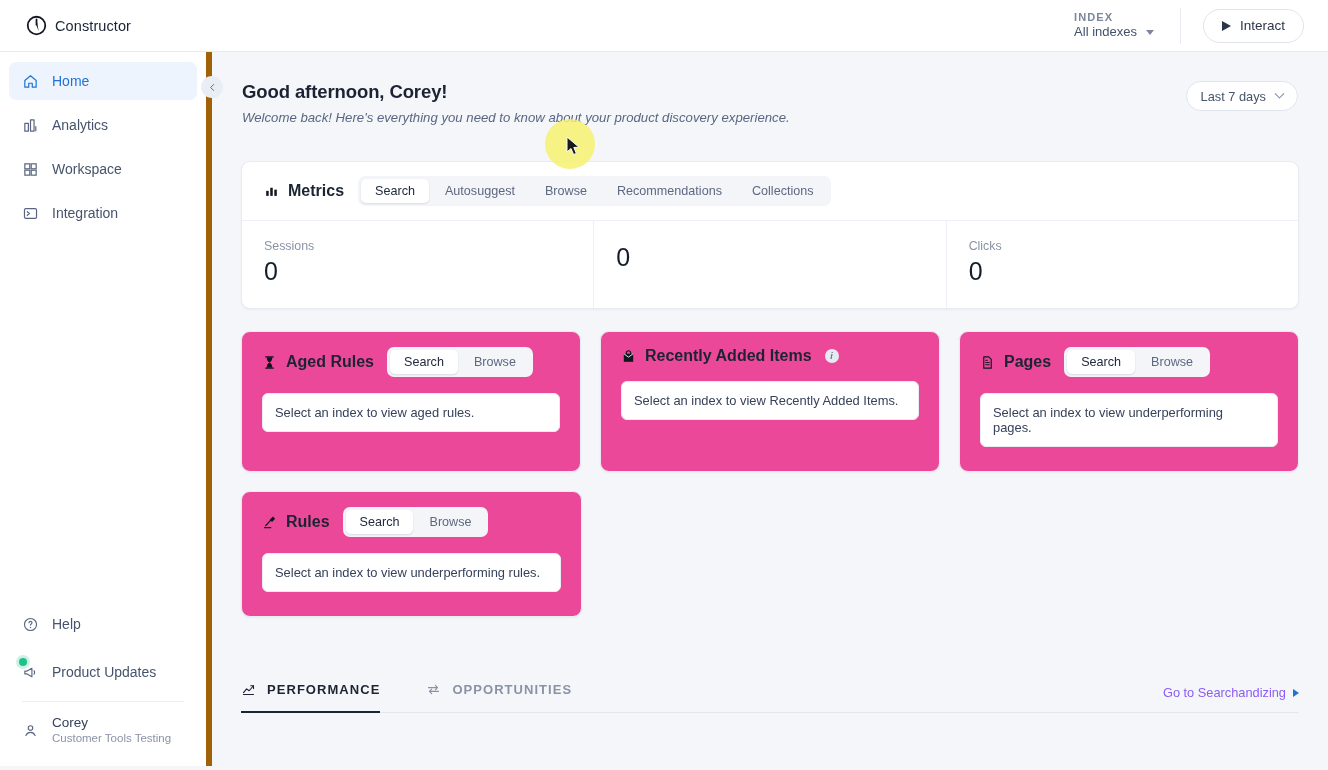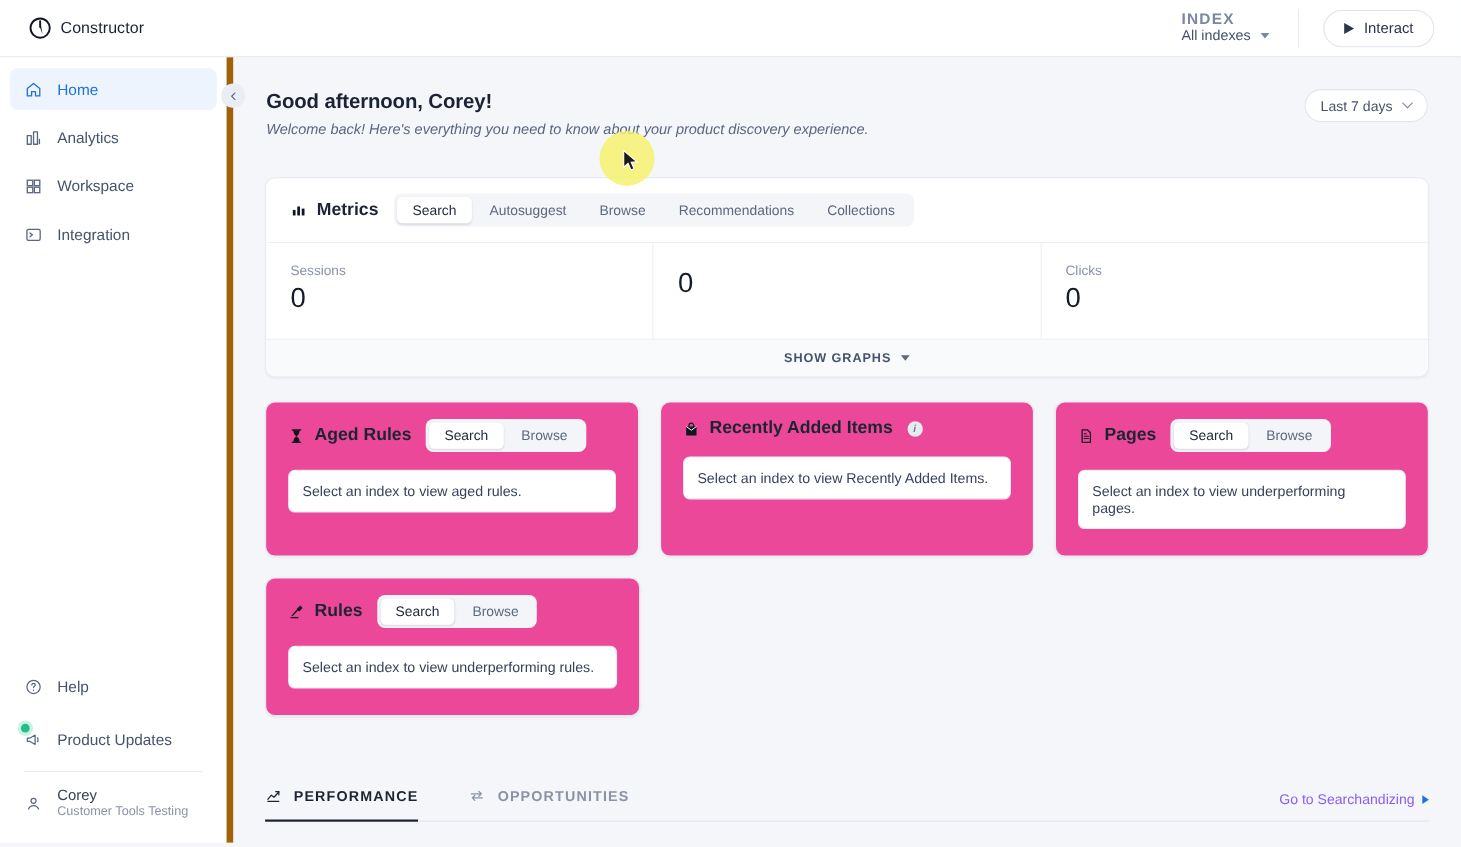--- a/index.html
+++ b/index.html
@@ -25,21 +25,21 @@
   .brand-name { font-size: 14.5px; color: #1a2233; letter-spacing: .1px; }
 
   .topbar-right { margin-left: auto; display: flex; align-items: center; height: 52px; }
   .index-block {
     display: flex; flex-direction: column; justify-content: center;
     padding: 0 22px 0 0; height: 36px;
     border-right: 1px solid #e7eaf0; padding-right: 26px;
     cursor: pointer;
   }
   .index-label {
-    font-size: 14px; letter-spacing: 1.1px; font-weight: 700;
+    font-size: 11px; letter-spacing: 1.1px; font-weight: 700;
     color: #7b879c; text-transform: uppercase; line-height: 13px;
   }
   .index-value { font-size: 13px; color: #42506b; line-height: 16px; display: flex; align-items: center; gap: 9px; }
   .caret-dn { width: 0; height: 0; border-left: 4px solid transparent; border-right: 4px solid transparent; border-top: 5px solid #7b879c; }
 
   .interact-btn {
     margin: 0 24px 0 22px;
     display: flex; align-items: center; gap: 9px;
     height: 34px; padding: 0 18px;
     border: 1px solid #dfe4ec; border-radius: 17px;
@@ -342,24 +342,20 @@
       </div>
       <div class="metric-cell">
         <div class="metric-value">0</div>
       </div>
       <div class="metric-cell">
         <div class="metric-label">Clicks</div>
         <div class="metric-value">0</div>
       </div>
     </div>
 
-    <div class="show-graphs">
-      <span>SHOW GRAPHS</span>
-      <span class="tri-dn"></span>
-    </div>
   </div>
 
   <div class="grid">
 
     <div class="widget">
       <div class="widget-head">
         <span class="card-title">
           <svg width="15" height="15" viewBox="0 0 24 24" fill="none">
             <path d="M6 3h12M6 21h12" stroke="#12161f" stroke-width="2" stroke-linecap="round"></path>
             <path d="M7.5 3.5 Q7.5 10 12 12 Q16.5 10 16.5 3.5 Z" fill="#12161f"></path>

